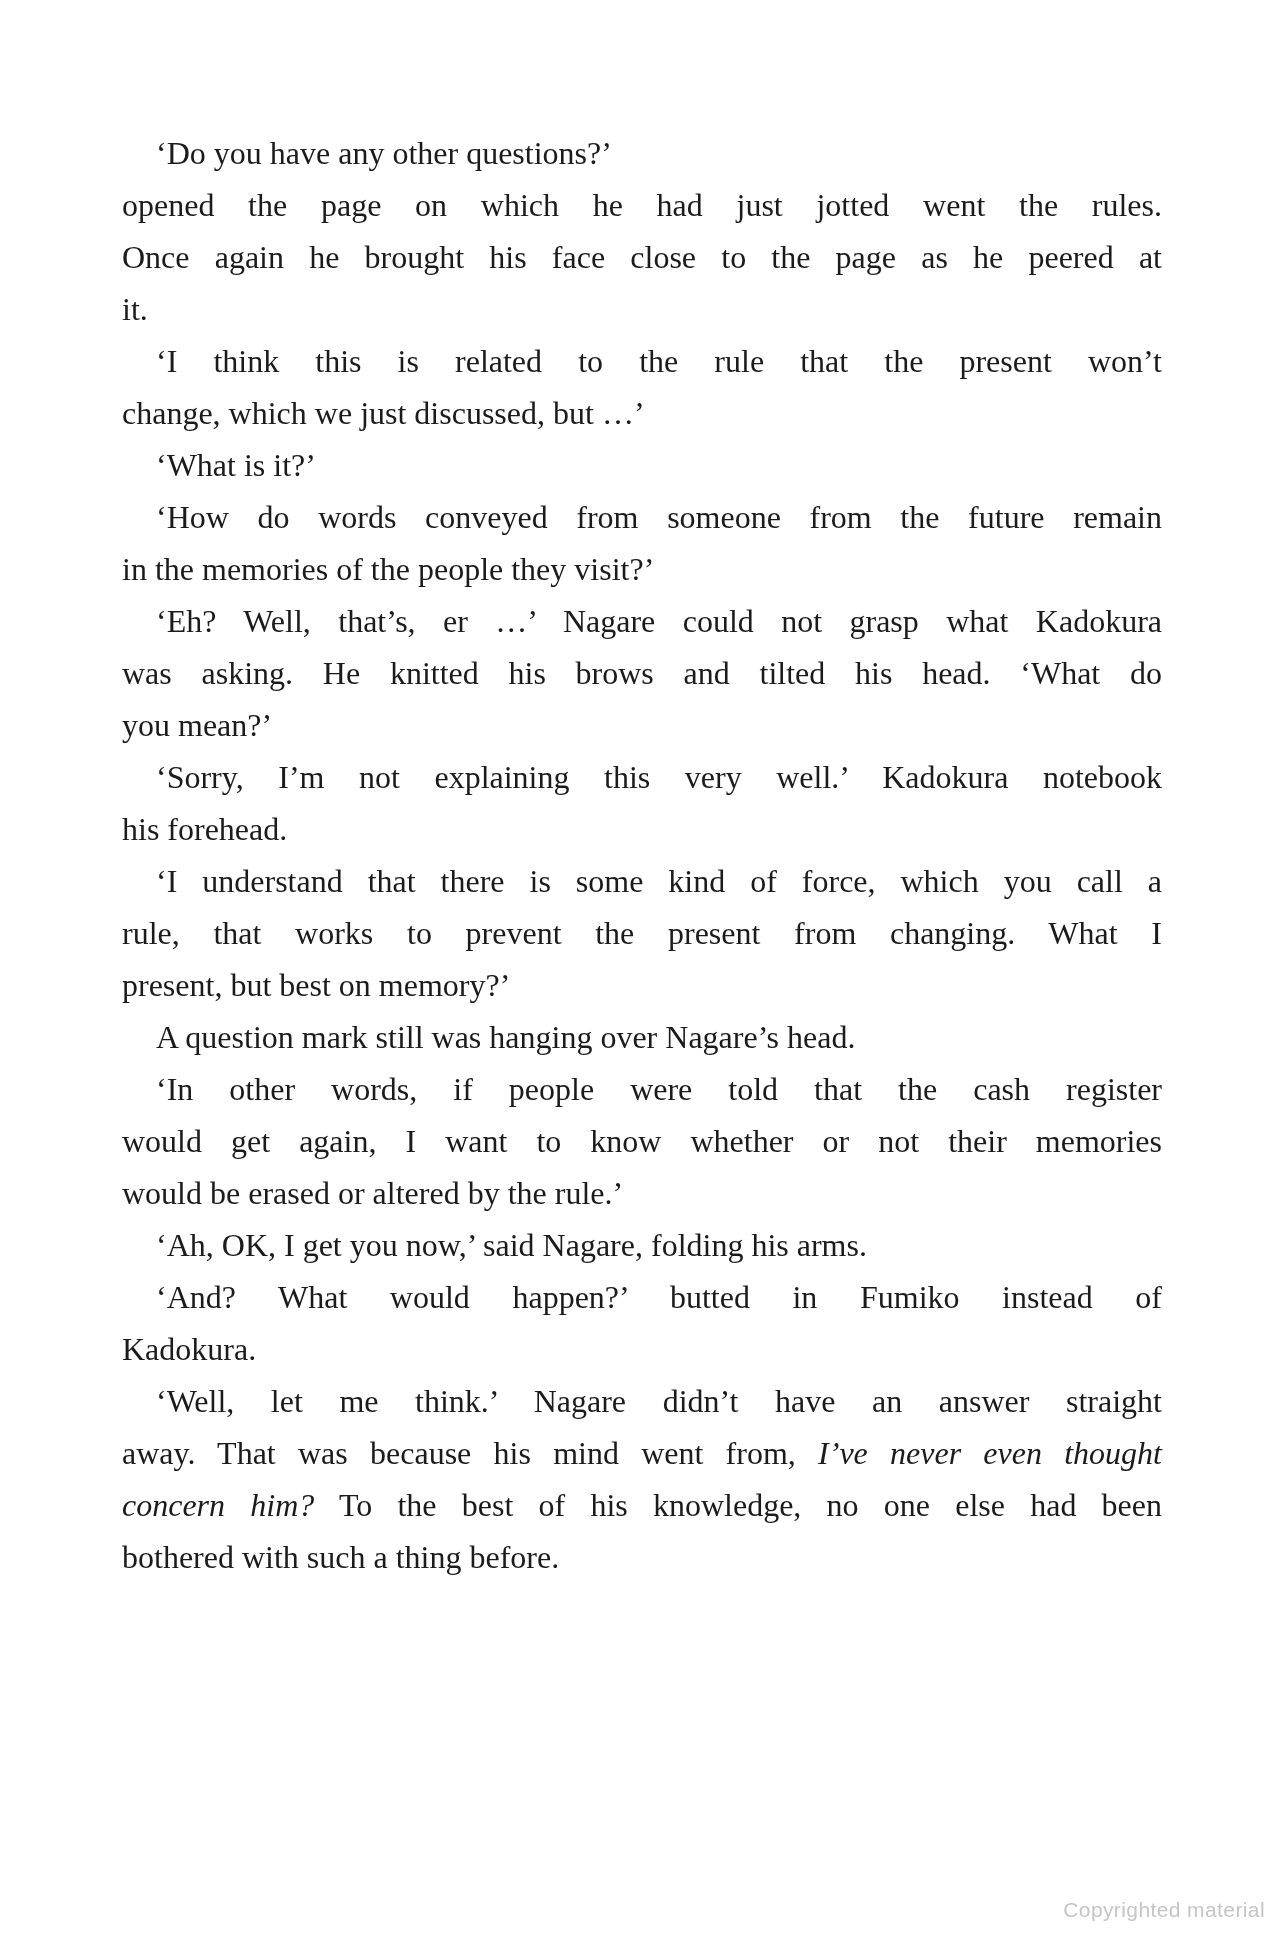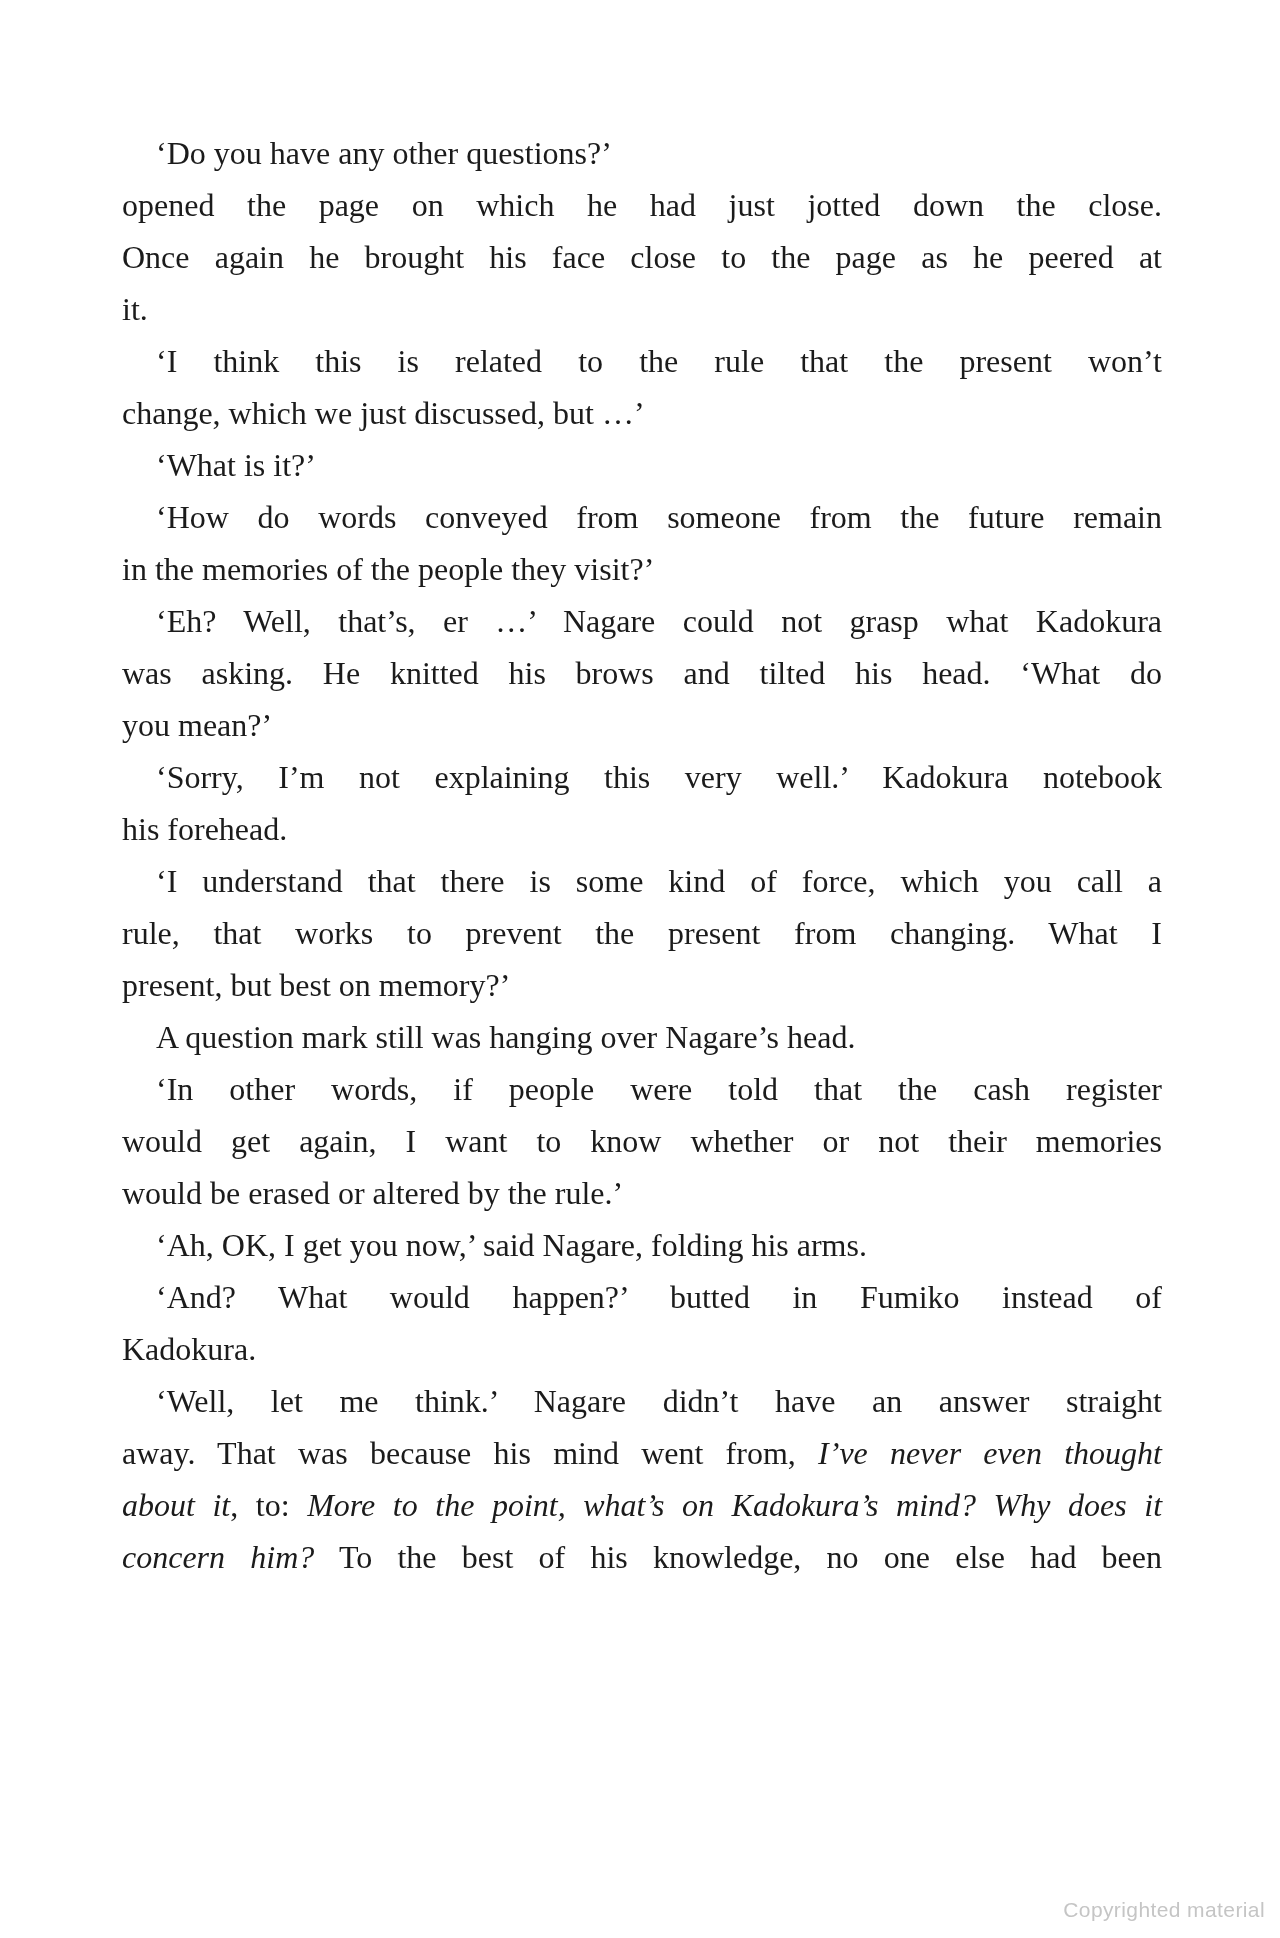--- a/index.html
+++ b/index.html
@@ -41,21 +41,21 @@
 </style>
 </head>
 <body>
 
 <div class="page">
   <div class="text-block" id="text-block">
       <div class="para">
         <div class="line pfirst plast"><span>‘Do you have any other questions?’</span></div>
       </div>
       <div class="para">
-        <div class="line"><span>opened the page on which he had just jotted down the close.</span></div>
+        <div class="line"><span>opened the page on which he had just jotted went the rules.</span></div>
         <div class="line"><span>Once again he brought his face close to the page as he peered at</span></div>
         <div class="line plast"><span>it.</span></div>
       </div>
       <div class="para">
         <div class="line pfirst"><span>‘I think this is related to the rule that the present won’t</span></div>
         <div class="line plast"><span>change, which we just discussed, but …’</span></div>
       </div>
       <div class="para">
         <div class="line pfirst plast"><span>‘What is it?’</span></div>
       </div>
@@ -88,18 +88,18 @@
       <div class="para">
         <div class="line pfirst plast"><span>‘Ah, OK, I get you now,’ said Nagare, folding his arms.</span></div>
       </div>
       <div class="para">
         <div class="line pfirst"><span>‘And? What would happen?’ butted in Fumiko instead of</span></div>
         <div class="line plast"><span>Kadokura.</span></div>
       </div>
       <div class="para">
         <div class="line pfirst"><span>‘Well, let me think.’ Nagare didn’t have an answer straight</span></div>
         <div class="line"><span>away. That was because his mind went from, </span><span class="it">I’ve never even thought</span></div>
-        <div class="line"><span class="it">about it</span><span>, to: </span><span class="it">More to the point, what’s on Kadokura’s mind? Why does it</span></div>
         <div class="line"><span class="it">concern him?</span><span> To the best of his knowledge, no one else had been</span></div>
+        <div class="line plast"><span>bothered with such a thing before.</span></div>
       </div>
     </div>
   <div class="watermark">Copyrighted material</div>
 </div>
 
 </body></html>

